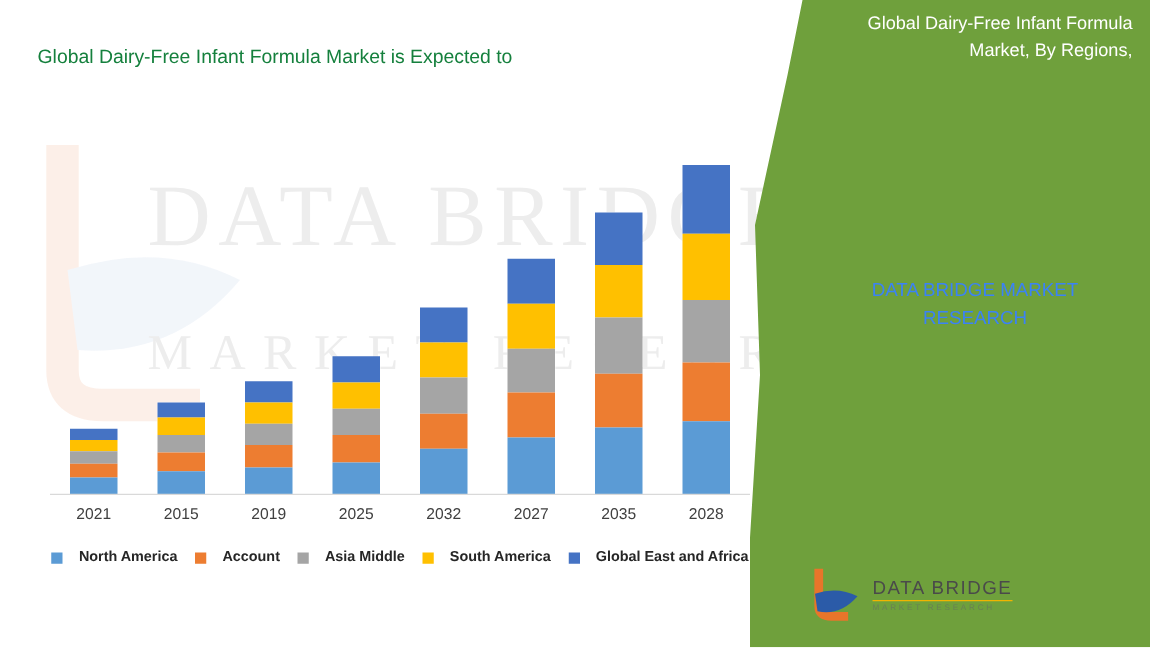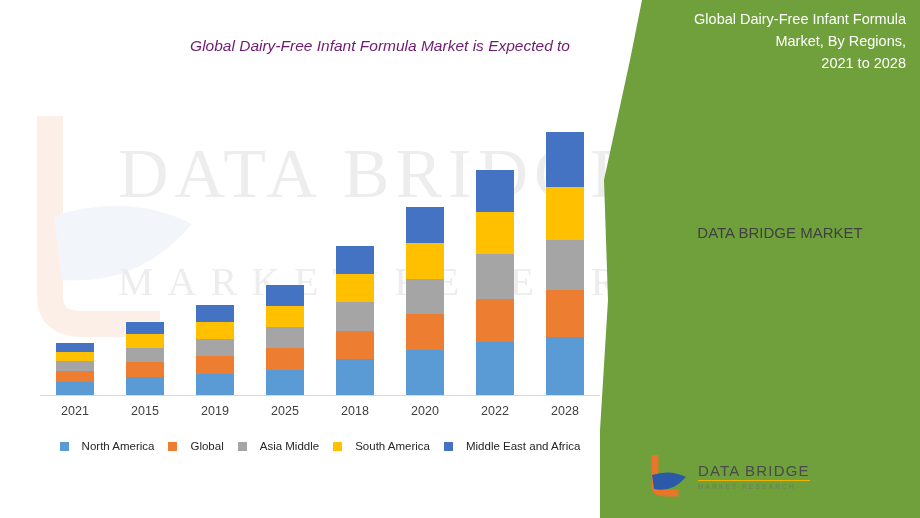--- a/index.html
+++ b/index.html
@@ -44,21 +44,21 @@
   }
   .hex svg{position:absolute;top:0;left:0;}
   .hex span{position:relative;z-index:2;}
   #hex-2021{width:72px;height:82px;left:778px;top:104px;}
   #hex-2028{width:78px;height:88px;left:716px;top:132px;}
 
   .brand-name{
     position:absolute;z-index:6;
     top:222px;left:640px;width:280px;
     text-align:center;
-    color:#404040;
+    color:#3b82f6;
     font-size:15px;
     line-height:22px;
   }
 
   
   .logo-block{
     position:absolute;z-index:7;
     left:648px;top:452px;
     width:250px;height:50px;
     display:flex;align-items:center;gap:8px;
@@ -79,25 +79,24 @@
 
   
   .chart-area{
     position:absolute;top:0;left:0;
     width:640px;height:518px;
     z-index:2;
     overflow:hidden;
   }
   .chart-title{
     position:absolute;top:34px;left:30px;width:540px;
-    text-align:right;
-    color:#701a75;
+    text-align:left;
+    color:#15803d;
     font-size:15.5px;
     line-height:24px;
-    font-style:italic;
   }
   .chart-title div{white-space:nowrap;}
 
   
   .watermark-text{
     position:absolute;
     left:118px;top:120px;
     width:520px;
     color:#EDEDED;
     font-family:"Liberation Serif", serif;
@@ -155,21 +154,21 @@
     flex:1 1 0;text-align:center;
     font-size:12.5px;color:#404040;
   }
 
   .legend{
     position:absolute;
     left:30px;top:440px;width:580px;
     display:flex;justify-content:center;align-items:center;
     gap:14px;z-index:2;
   }
-  .legend-item{display:flex;align-items:center;gap:13px;}
+  .legend-item{display:flex;align-items:center;gap:13px;font-weight:bold;}
   .legend-swatch{width:9px;height:9px;flex:none;}
   .legend-label{font-size:11.5px;color:#262626;white-space:nowrap;}
 </style>
 </head>
 <body>
 
 <div id="infographic">
 
   <div class="chart-area">
 
@@ -264,73 +263,73 @@
           </div>
         </div>
       <div class="axis-line"></div>
     </div>
 
     <div class="x-labels" id="xlabels">
         <div>2021</div>
         <div>2015</div>
         <div>2019</div>
         <div>2025</div>
-        <div>2018</div>
-        <div>2020</div>
-        <div>2022</div>
+        <div>2032</div>
+        <div>2027</div>
+        <div>2035</div>
         <div>2028</div>
       </div>
 
     <div class="legend" id="legend">
         <div class="legend-item">
           <span class="legend-swatch" style="background: rgb(91, 155, 213);"></span>
           <span class="legend-label">North America</span>
         </div>
         <div class="legend-item">
           <span class="legend-swatch" style="background: rgb(237, 125, 49);"></span>
-          <span class="legend-label">Global</span>
+          <span class="legend-label">Account</span>
         </div>
         <div class="legend-item">
           <span class="legend-swatch" style="background: rgb(165, 165, 165);"></span>
           <span class="legend-label">Asia Middle</span>
         </div>
         <div class="legend-item">
           <span class="legend-swatch" style="background: rgb(255, 192, 0);"></span>
           <span class="legend-label">South America</span>
         </div>
         <div class="legend-item">
           <span class="legend-swatch" style="background: rgb(69, 115, 196);"></span>
-          <span class="legend-label">Middle East and Africa</span>
+          <span class="legend-label">Global East and Africa</span>
         </div>
       </div>
   </div>
 
   <div class="green-panel"></div>
 
   <div class="panel-title">
     <div>Global Dairy-Free Infant Formula</div>
     <div>Market, By Regions,</div>
-    <div>2021 to 2028</div>
   </div>
 
   <div class="hex" id="hex-2028">
     <svg width="78" height="88" viewBox="0 0 78 88">
       <polygon points="39,4 73,24 73,64 39,84 5,64 5,24" fill="none" stroke="#FFFFFF" stroke-width="4" stroke-linejoin="round"></polygon>
     </svg>
     <span>2028</span>
   </div>
   <div class="hex" id="hex-2021">
     <svg width="72" height="82" viewBox="0 0 72 82">
       <polygon points="36,4 67,22 67,60 36,78 5,60 5,22" fill="none" stroke="#FFFFFF" stroke-width="4" stroke-linejoin="round"></polygon>
     </svg>
     <span>2021</span>
   </div>
 
   <div class="brand-name">
     <div>DATA BRIDGE MARKET</div>
+    <div>RESEARCH</div>
   </div>
 
   <div class="logo-block">
     <div class="logo-mark">
       <svg width="42" height="44" viewBox="0 0 42 44">
         <path d="M7 2 L7 30 Q7 38 17 38 L27 38" fill="none" stroke="#E8752A" stroke-width="7" stroke-linecap="square"></path>
         <path d="M4 20 Q22 14 38 22 Q24 38 6 34 Z" fill="#2B5BA8"></path>
       </svg>
     </div>
     <div class="logo-text">

